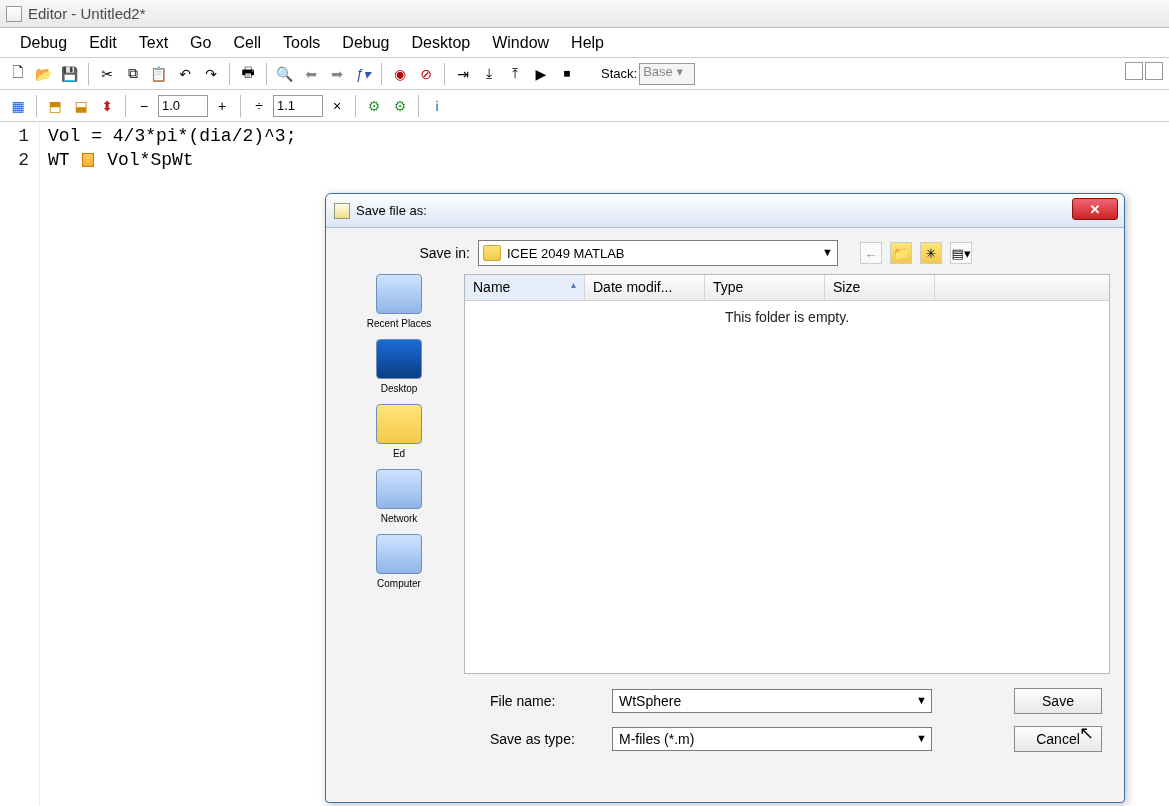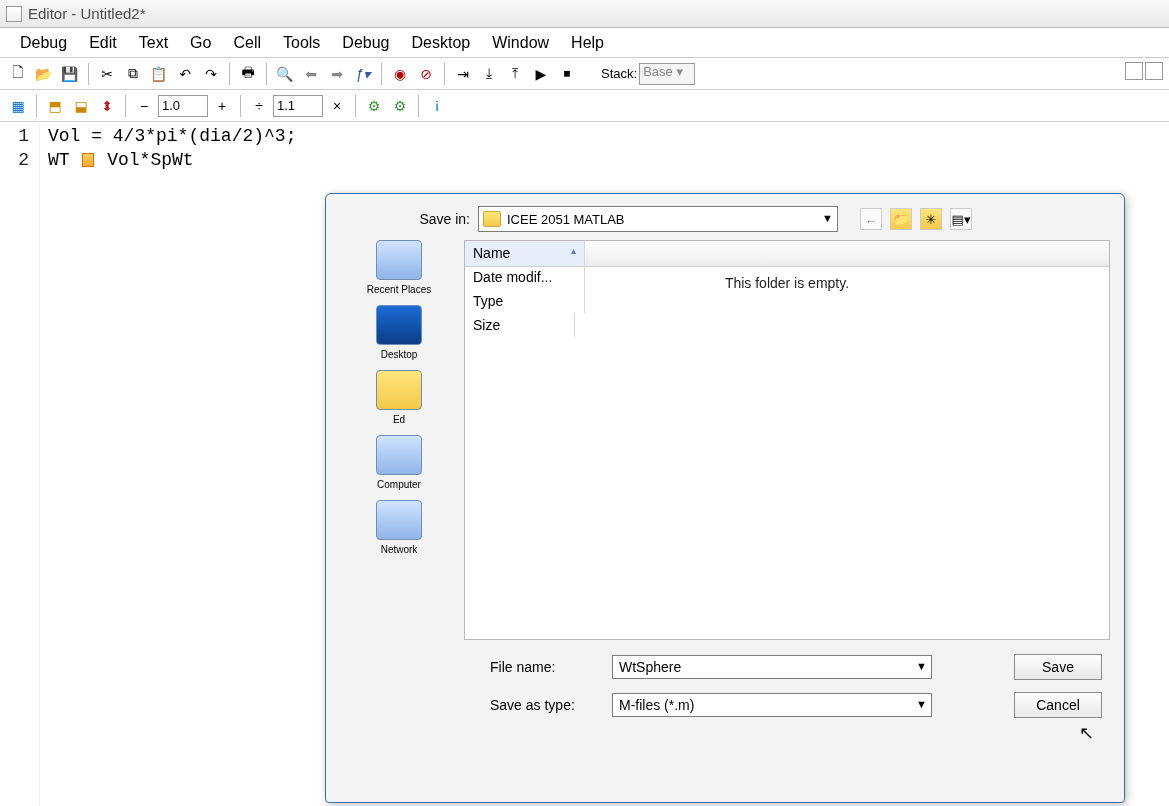--- a/index.html
+++ b/index.html
@@ -146,21 +146,21 @@
   width:46px;height:40px;margin:0 auto 4px;
   background:linear-gradient(#cfe3ff,#8fb5e8);
   border:1px solid #6f8fb5;border-radius:4px;
 }
 .filelist{
   flex:1;border:1px solid #b8b8b8;background:#fff;
   height:400px;display:flex;flex-direction:column;
 }
 .fl-head{
   display:flex;background:linear-gradient(#fdfdfd,#ececec);
-  border-bottom:1px solid #cfcfcf;height:26px;font-size:14px;flex-direction:column;
+  border-bottom:1px solid #cfcfcf;height:26px;font-size:14px;
 }
 .fl-head div{border-right:1px solid #d6d6d6;padding:4px 8px;}
 .col-name{width:120px;background:#e6eefc;position:relative;}
 .col-name::after{content:"▴";position:absolute;right:8px;top:4px;font-size:10px;color:#5a7bb0;}
 .col-date{width:120px;}
 .col-type{width:120px;}
 .col-size{width:110px;}
 .col-tags{flex:1;}
 .fl-empty{flex:1;display:flex;align-items:flex-start;justify-content:center;padding-top:8px;font-size:14px;color:#222;}
 
@@ -262,26 +262,31 @@
 <div class="editor-area">
   <div class="gutter">
     <div>1</div>
     <div>2</div>
   </div>
   <div class="code"><span>Vol = 4/3*pi*(dia/2)^3;</span>
 <span>WT </span><span class="orange-mark"></span><span> Vol*SpWt</span></div>
 </div>
 
 <div class="dialog">
+  <div class="dlg-titlebar">
+    <span class="ticon"></span>
+    <span>Save file as:</span>
+    <div class="dlg-close">✕</div>
+  </div>
   <div class="dlg-body">
     <div class="save-in-row">
       <span class="save-in-label">Save in:</span>
       <div class="save-in-select">
         <span class="folder-ico"></span>
-        <span>ICEE 2051 MATLAB</span>
+        <span>ICEE 2049 MATLAB</span>
         <span class="arrow">▼</span>
       </div>
       <div class="nav-icons">
         <span style="color:#888">←</span>
         <span style="background:linear-gradient(#ffe57a,#f3c94b)">📁</span>
         <span style="background:linear-gradient(#ffe57a,#f3c94b)">✳</span>
         <span>▤▾</span>
       </div>
     </div>
 
@@ -294,25 +299,25 @@
         <div class="place">
             <div class="pic" style="background:linear-gradient(#1b6bd6,#0b3e86)"></div>
             <div>Desktop</div>
           </div>
         <div class="place">
             <div class="pic" style="background:linear-gradient(#ffe57a,#f3c94b)"></div>
             <div>Ed</div>
           </div>
         <div class="place">
             <div class="pic"></div>
+            <div>Network</div>
+          </div>
+        <div class="place">
+            <div class="pic"></div>
             <div>Computer</div>
-          </div>
-        <div class="place">
-            <div class="pic"></div>
-            <div>Network</div>
           </div>
       </div>
 
       <div class="filelist">
         <div class="fl-head">
           <div class="col-name">Name</div>
           <div class="col-date">Date modif...</div>
           <div class="col-type">Type</div>
           <div class="col-size">Size</div>
         </div>

